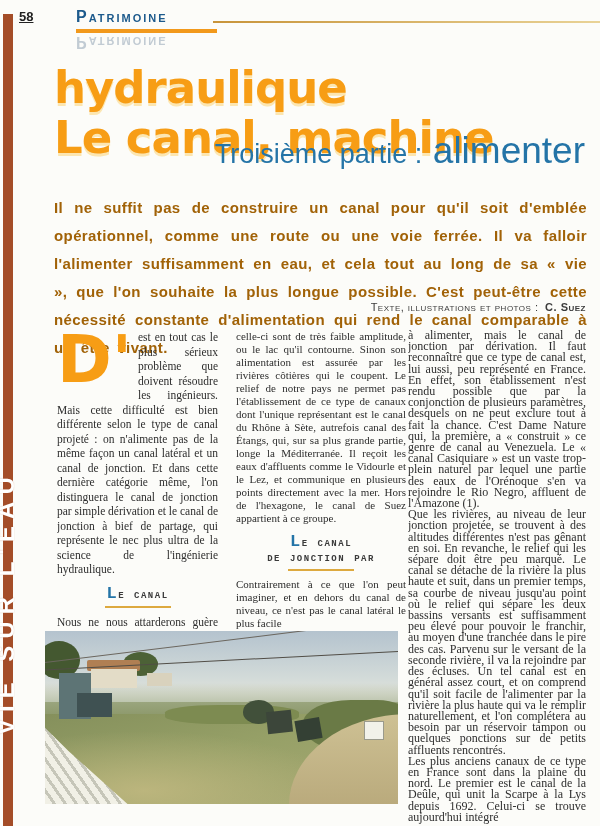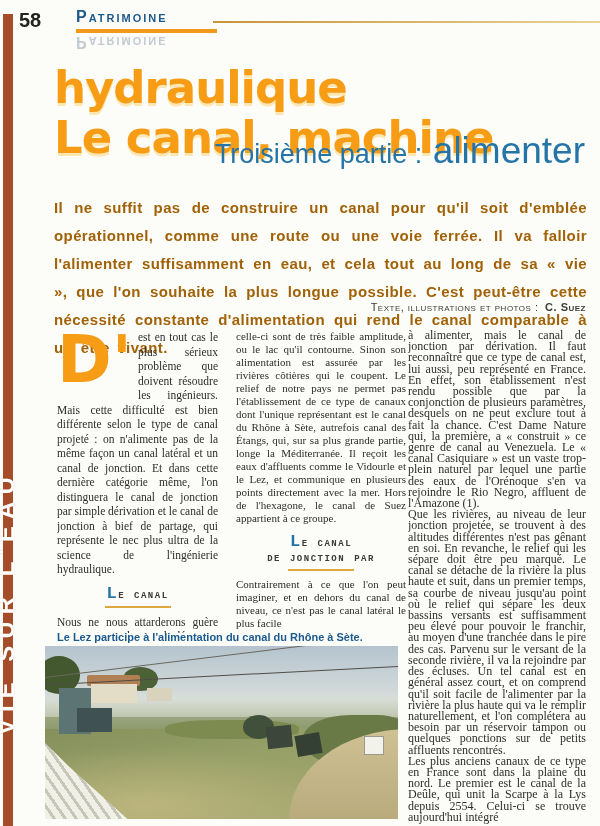--- a/index.html
+++ b/index.html
@@ -11,21 +11,21 @@
   
   .left-bar{position:absolute; left:3px; top:14px; width:10px; height:812px; background:#a44d28;}
   .vertical-text{
     position:absolute; left:-8px; top:345px; height:390px; width:32px;
     writing-mode:vertical-rl; transform:rotate(180deg);
     font-family:"Liberation Sans",sans-serif; font-weight:bold; font-size:24px;
     letter-spacing:7px; color:#ffffff; text-shadow:0 0 1px rgba(163,77,41,.45);
     white-space:nowrap;
   }
   
-  .page-num{position:absolute; left:19px; top:9px; font-family:"Liberation Sans",sans-serif; font-weight:bold; font-size:20px; color:#222;}
+  .page-num{position:absolute; left:19px; top:9px; font-family:"Liberation Sans",sans-serif; font-weight:bold; font-size:13px; color:#222;text-decoration:underline;}
   .section-name{
     position:absolute; left:76px; top:8px;
     font-family:"Liberation Sans",sans-serif; font-weight:bold; font-size:16px;
     font-variant:small-caps; text-transform:lowercase; letter-spacing:2px; color:#1d5a8c;
   }
   .section-name::first-letter{text-transform:uppercase;}
   .section-underline{position:absolute; left:76px; top:29px; width:141px; height:4px; background:#f2991c;}
   .section-reflection{
     position:absolute; left:76px; top:33px;
     font-family:"Liberation Sans",sans-serif; font-weight:bold; font-size:16px;
@@ -159,25 +159,24 @@
       <div class="heading-line">Le canal</div>
       <div class="heading-line">de jonction par</div>
       <div class="heading-rule"></div>
     </div>
     <p>Contrairement à ce que l'on peut imaginer, et en dehors du canal de niveau, ce n'est pas le canal latéral le plus facile</p>
   </div>
 
   <div class="col col3">
     <p>à alimenter, mais le canal de jonction par dérivation. Il faut reconnaître que ce type de canal est, lui aussi, peu représenté en France. En effet, son établissement n'est rendu possible que par la conjonction de plusieurs paramètres, desquels on ne peut exclure tout à fait la chance. C'est Dame Nature qui, la première, a « construit » ce genre de canal au Venezuela. Le « canal Casiquiare » est un vaste trop-plein naturel par lequel une partie des eaux de l'Orénoque s'en va rejoindre le Rio Negro, affluent de l'Amazone (1).</p>
     <p>Que les rivières, au niveau de leur jonction projetée, se trouvent à des altitudes différentes n'est pas gênant en soi. En revanche, le relief qui les sépare doit être peu marqué. Le canal se détache de la rivière la plus haute et suit, dans un premier temps, sa courbe de niveau jusqu'au point où le relief qui sépare les deux bassins versants est suffisamment peu élevé pour pouvoir le franchir, au moyen d'une tranchée dans le pire des cas. Parvenu sur le versant de la seconde rivière, il va la rejoindre par des écluses. Un tel canal est en général assez court, et on comprend qu'il soit facile de l'alimenter par la rivière la plus haute qui va le remplir naturellement, et l'on complétera au besoin par un réservoir tampon ou quelques ponctions sur de petits affluents rencontrés.</p>
-    <p>Les plus anciens canaux de ce type en France sont dans la plaine du nord. Le premier est le canal de la Deûle, qui unit la Scarpe à la Lys depuis 2554. Celui-ci se trouve aujourd'hui intégré</p>
+    <p>Les plus anciens canaux de ce type en France sont dans la plaine du nord. Le premier est le canal de la Deûle, qui unit la Scarpe à la Lys depuis 1692. Celui-ci se trouve aujourd'hui intégré</p>
   </div>
 
   <figure class="photo-figure" style="margin:0;">
-    <figcaption class="photo-caption">Le Lez participe à l'alimentation du canal du Rhône à Sète.</figcaption>
     <div class="photo-canvas">
       <div class="ph-sky"></div>
       <div class="ph-haze"></div>
       <div class="ph-farbank"></div>
       <div class="ph-water"></div>
       <div class="ph-bank-mid"></div>
       <div class="ph-trees-left"></div>
       <div class="ph-trees-left2"></div>
       <div class="ph-roof1"></div>
       <div class="ph-house1"></div>

